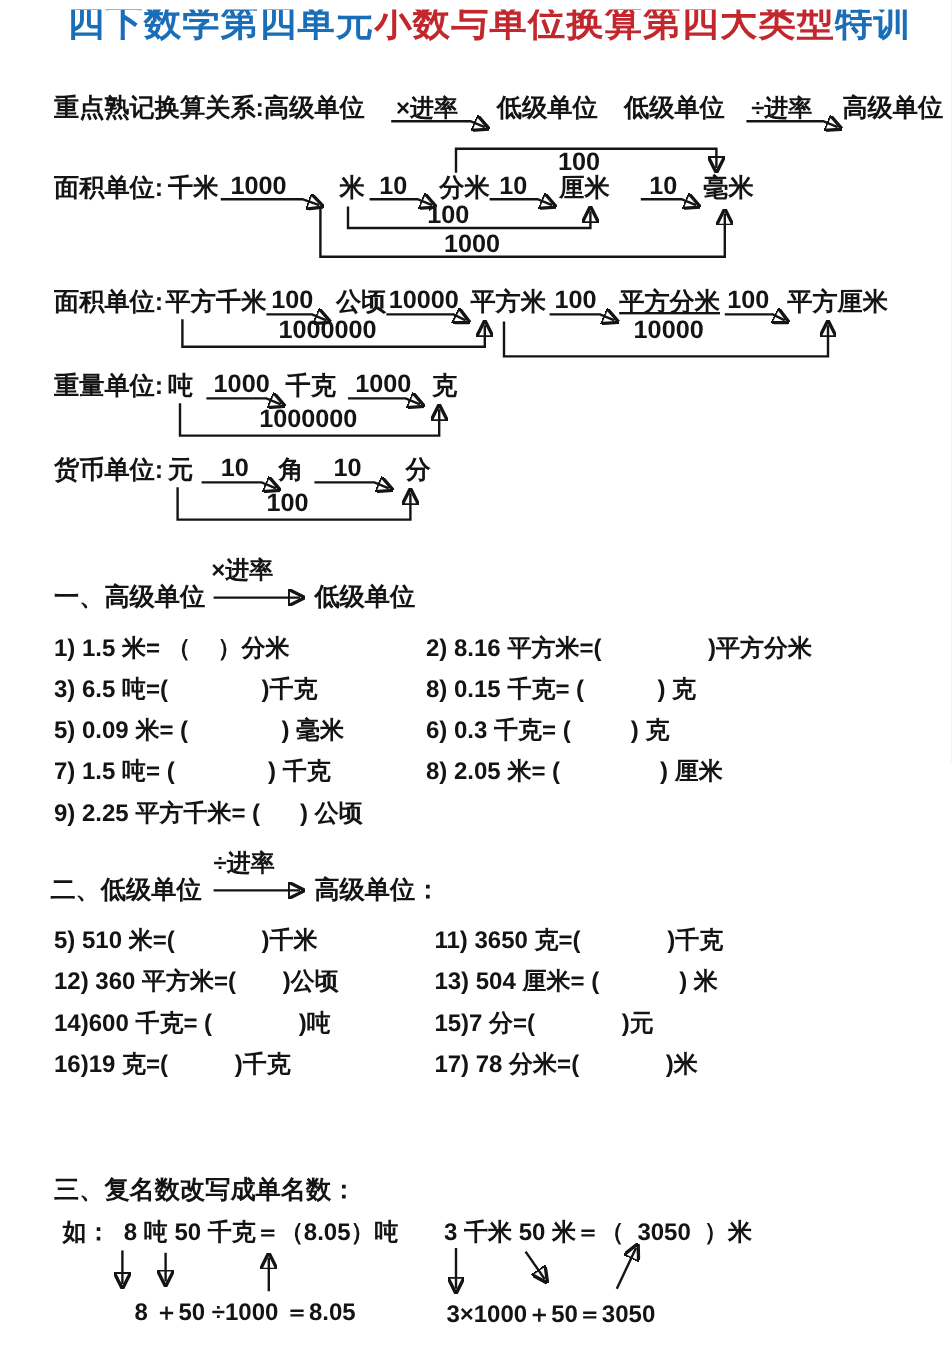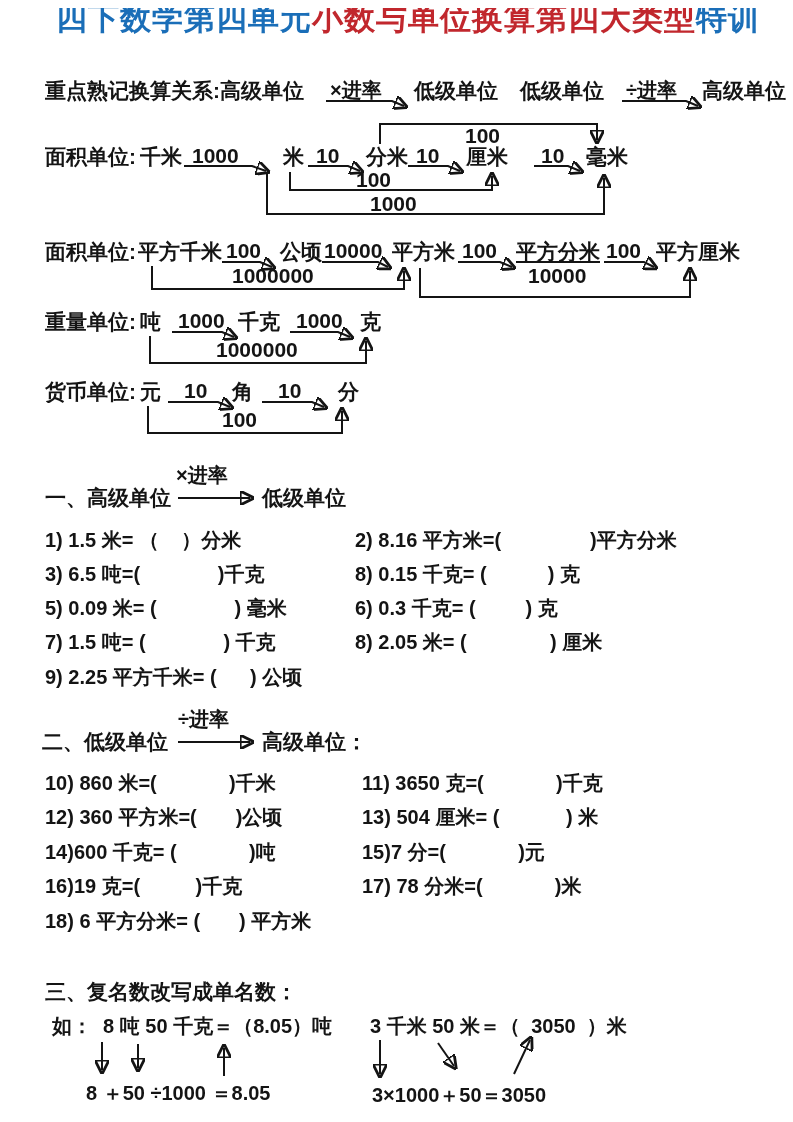--- a/index.html
+++ b/index.html
@@ -91,34 +91,33 @@
   <div class="q" style="left:45px;top:595px;">5) 0.09 米= (              ) 毫米</div>
   <div class="q" style="left:355px;top:595px;">6) 0.3 千克= (         ) 克</div>
   <div class="q" style="left:45px;top:629px;">7) 1.5 吨= (              ) 千克</div>
   <div class="q" style="left:355px;top:629px;">8) 2.05 米= (               ) 厘米</div>
   <div class="q" style="left:45px;top:664px;">9) 2.25 平方千米= (      ) 公顷</div>
 
   <div class="rate-lbl" style="left:178px;top:706px;">÷进率</div>
   <div class="txt" style="left:42px;top:731px;">二、低级单位</div>
   <div class="txt" style="left:262px;top:731px;">高级单位：</div>
 
-  <div class="q" style="left:45px;top:770px;">10) 860 米=(             )千米</div>
+  <div class="q" style="left:45px;top:770px;">5) 510 米=(             )千米</div>
   <div class="q" style="left:362px;top:770px;">11) 3650 克=(             )千克</div>
   <div class="q" style="left:45px;top:804px;">12) 360 平方米=(       )公顷</div>
   <div class="q" style="left:362px;top:804px;">13) 504 厘米= (            ) 米</div>
   <div class="q" style="left:45px;top:839px;">14)600 千克= (             )吨</div>
   <div class="q" style="left:362px;top:839px;">15)7 分=(             )元</div>
   <div class="q" style="left:45px;top:873px;">16)19 克=(          )千克</div>
   <div class="q" style="left:362px;top:873px;">17) 78 分米=(             )米</div>
-  <div class="q" style="left:45px;top:908px;">18) 6 平方分米= (       ) 平方米</div>
 
   <div class="txt" style="left:45px;top:981px;">三、复名数改写成单名数：</div>
   <div class="q" style="left:52px;top:1013px;">如：  8 吨 50 千克＝（8.05）吨</div>
   <div class="q" style="left:370px;top:1013px;">3 千米 50 米＝（  3050  ）米</div>
-  <div class="q" style="left:86px;top:1080px;">8 ＋50 ÷1000 ＝8.05</div>
+  <div class="q" style="left:112px;top:1080px;">8 ＋50 ÷1000 ＝8.05</div>
   <div class="q" style="left:372px;top:1082px;">3×1000＋50＝3050</div>
 
   <svg id="overlay" width="793" height="1122" viewBox="0 0 793 1122">
     <defs>
       <marker id="arr" viewBox="0 0 10 10" refX="7" refY="5" markerWidth="7" markerHeight="7" orient="auto">
         <path d="M0,0 L10,5 L0,10 z" fill="#141414" stroke="none"></path>
       </marker>
     </defs>
 
     <polyline points="326,101 392,101 404,106" marker-end="url(#arr)"></polyline>

